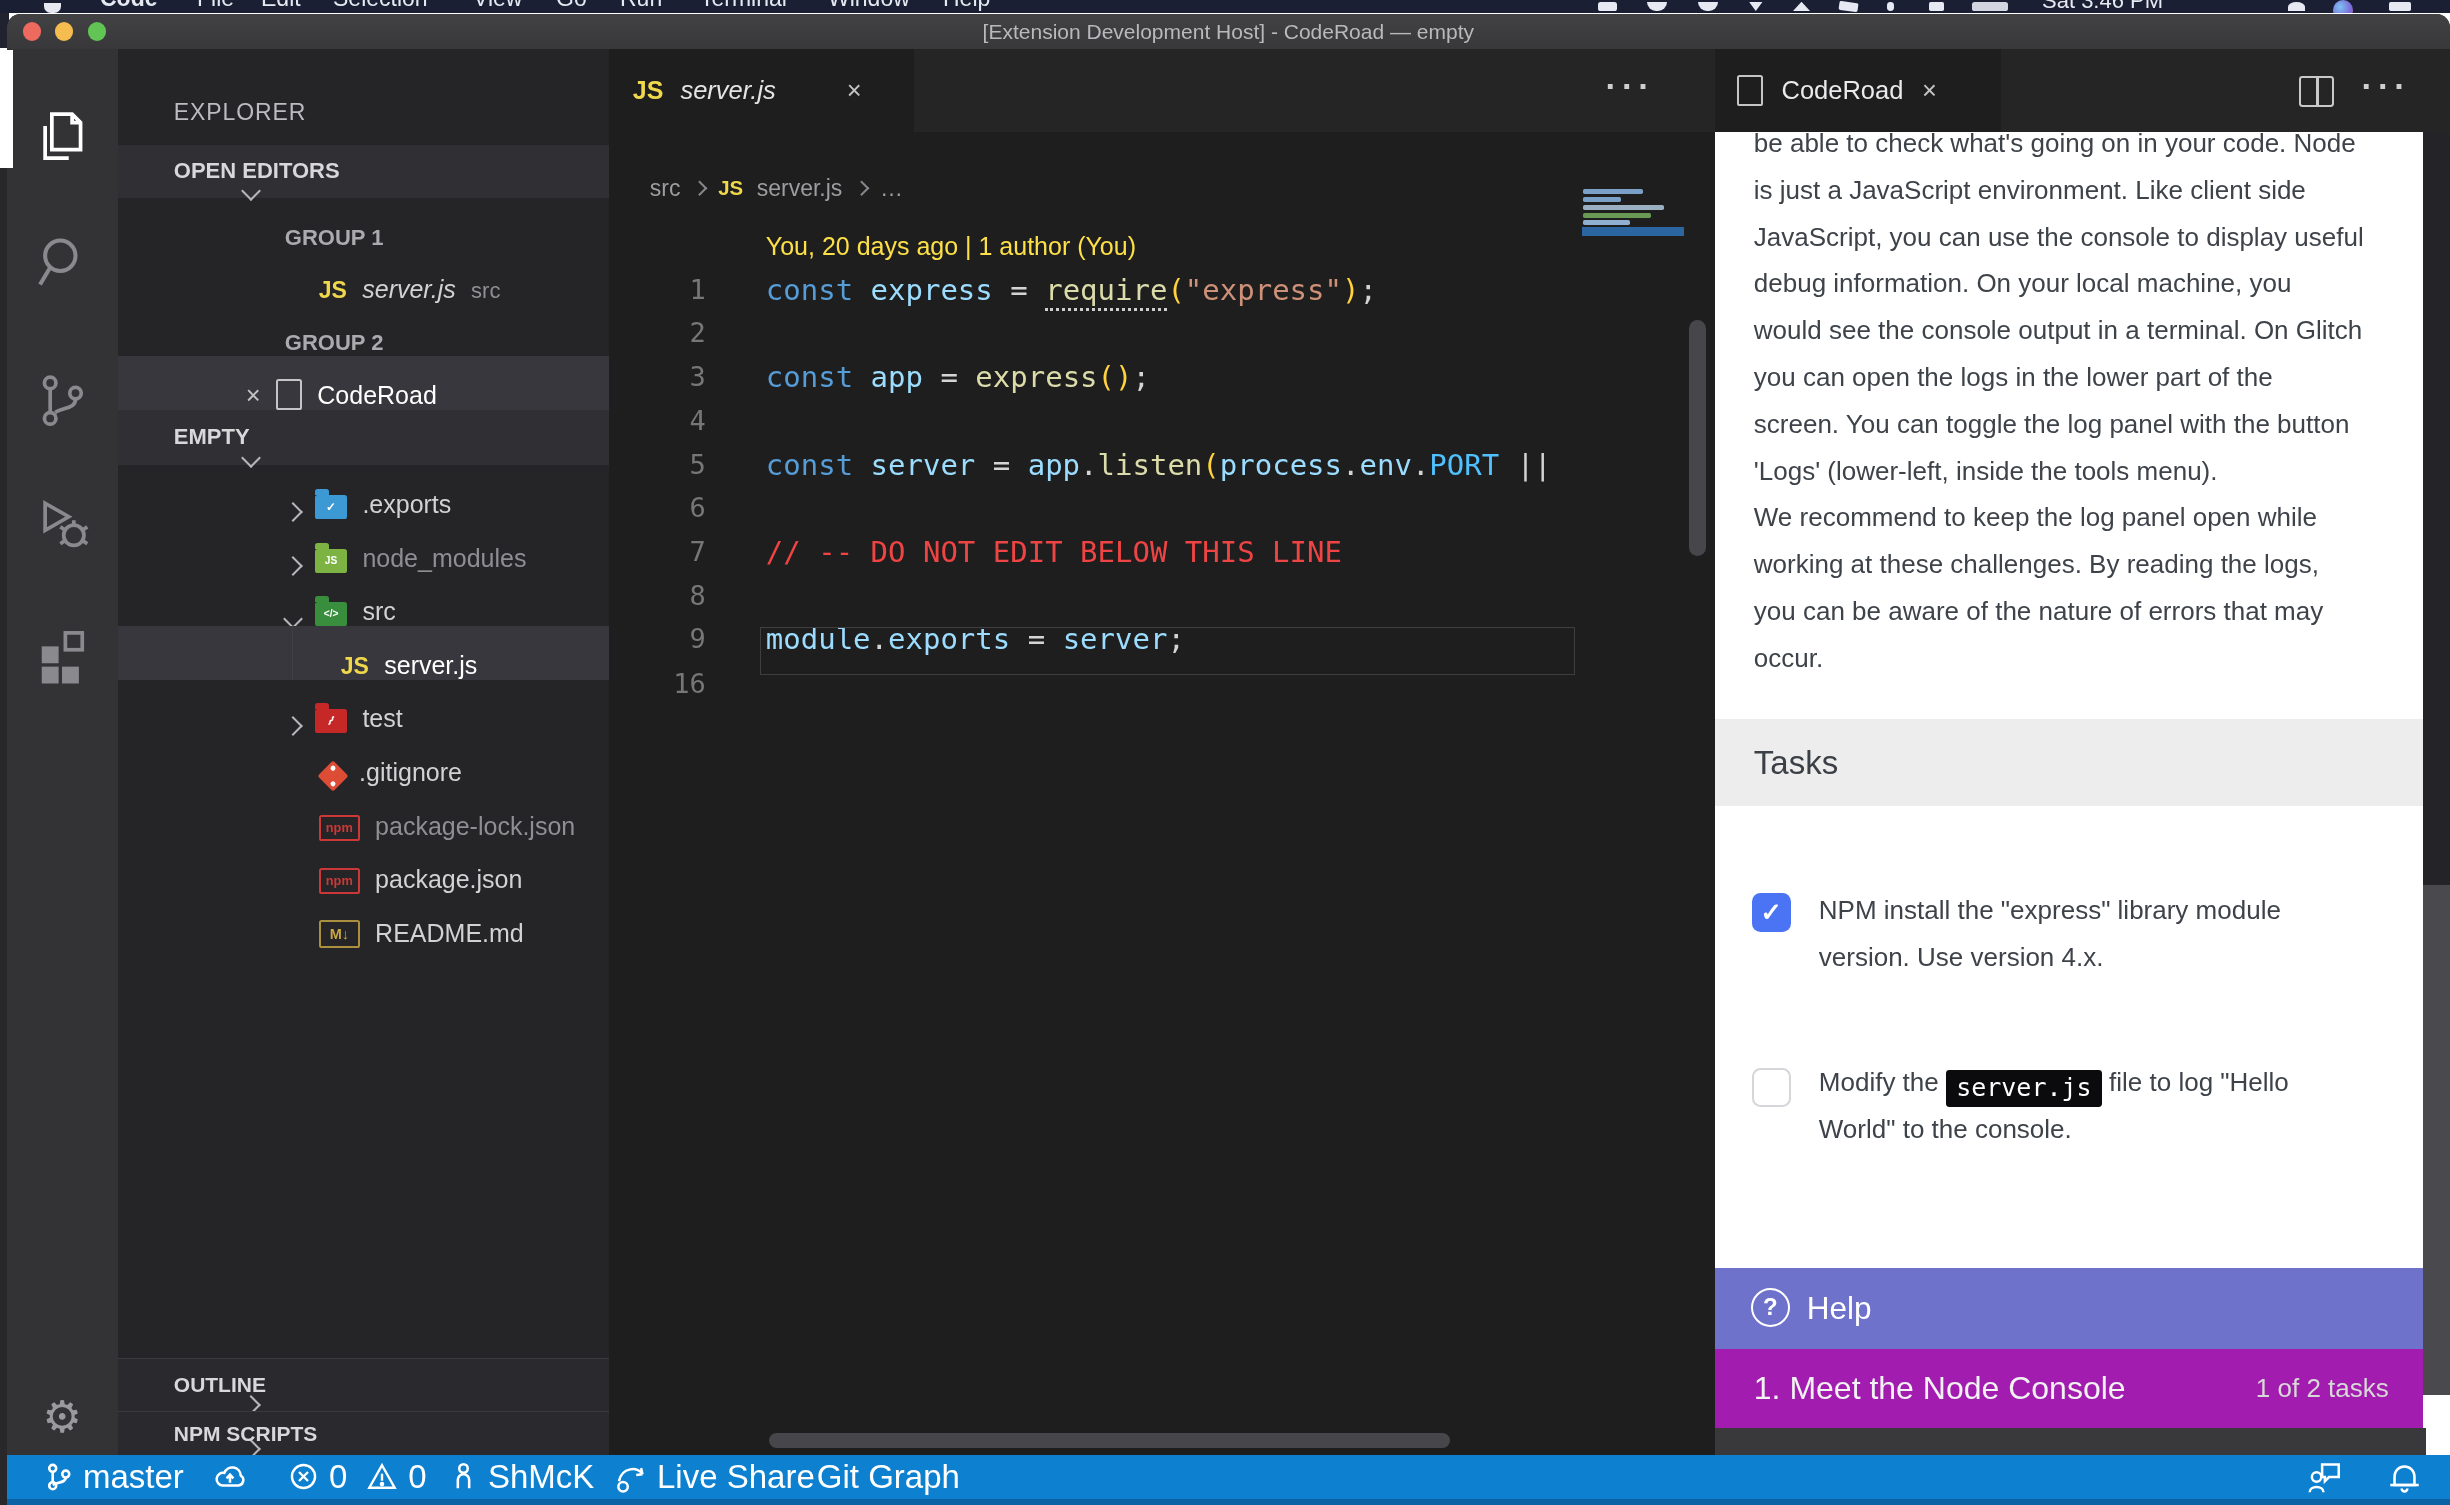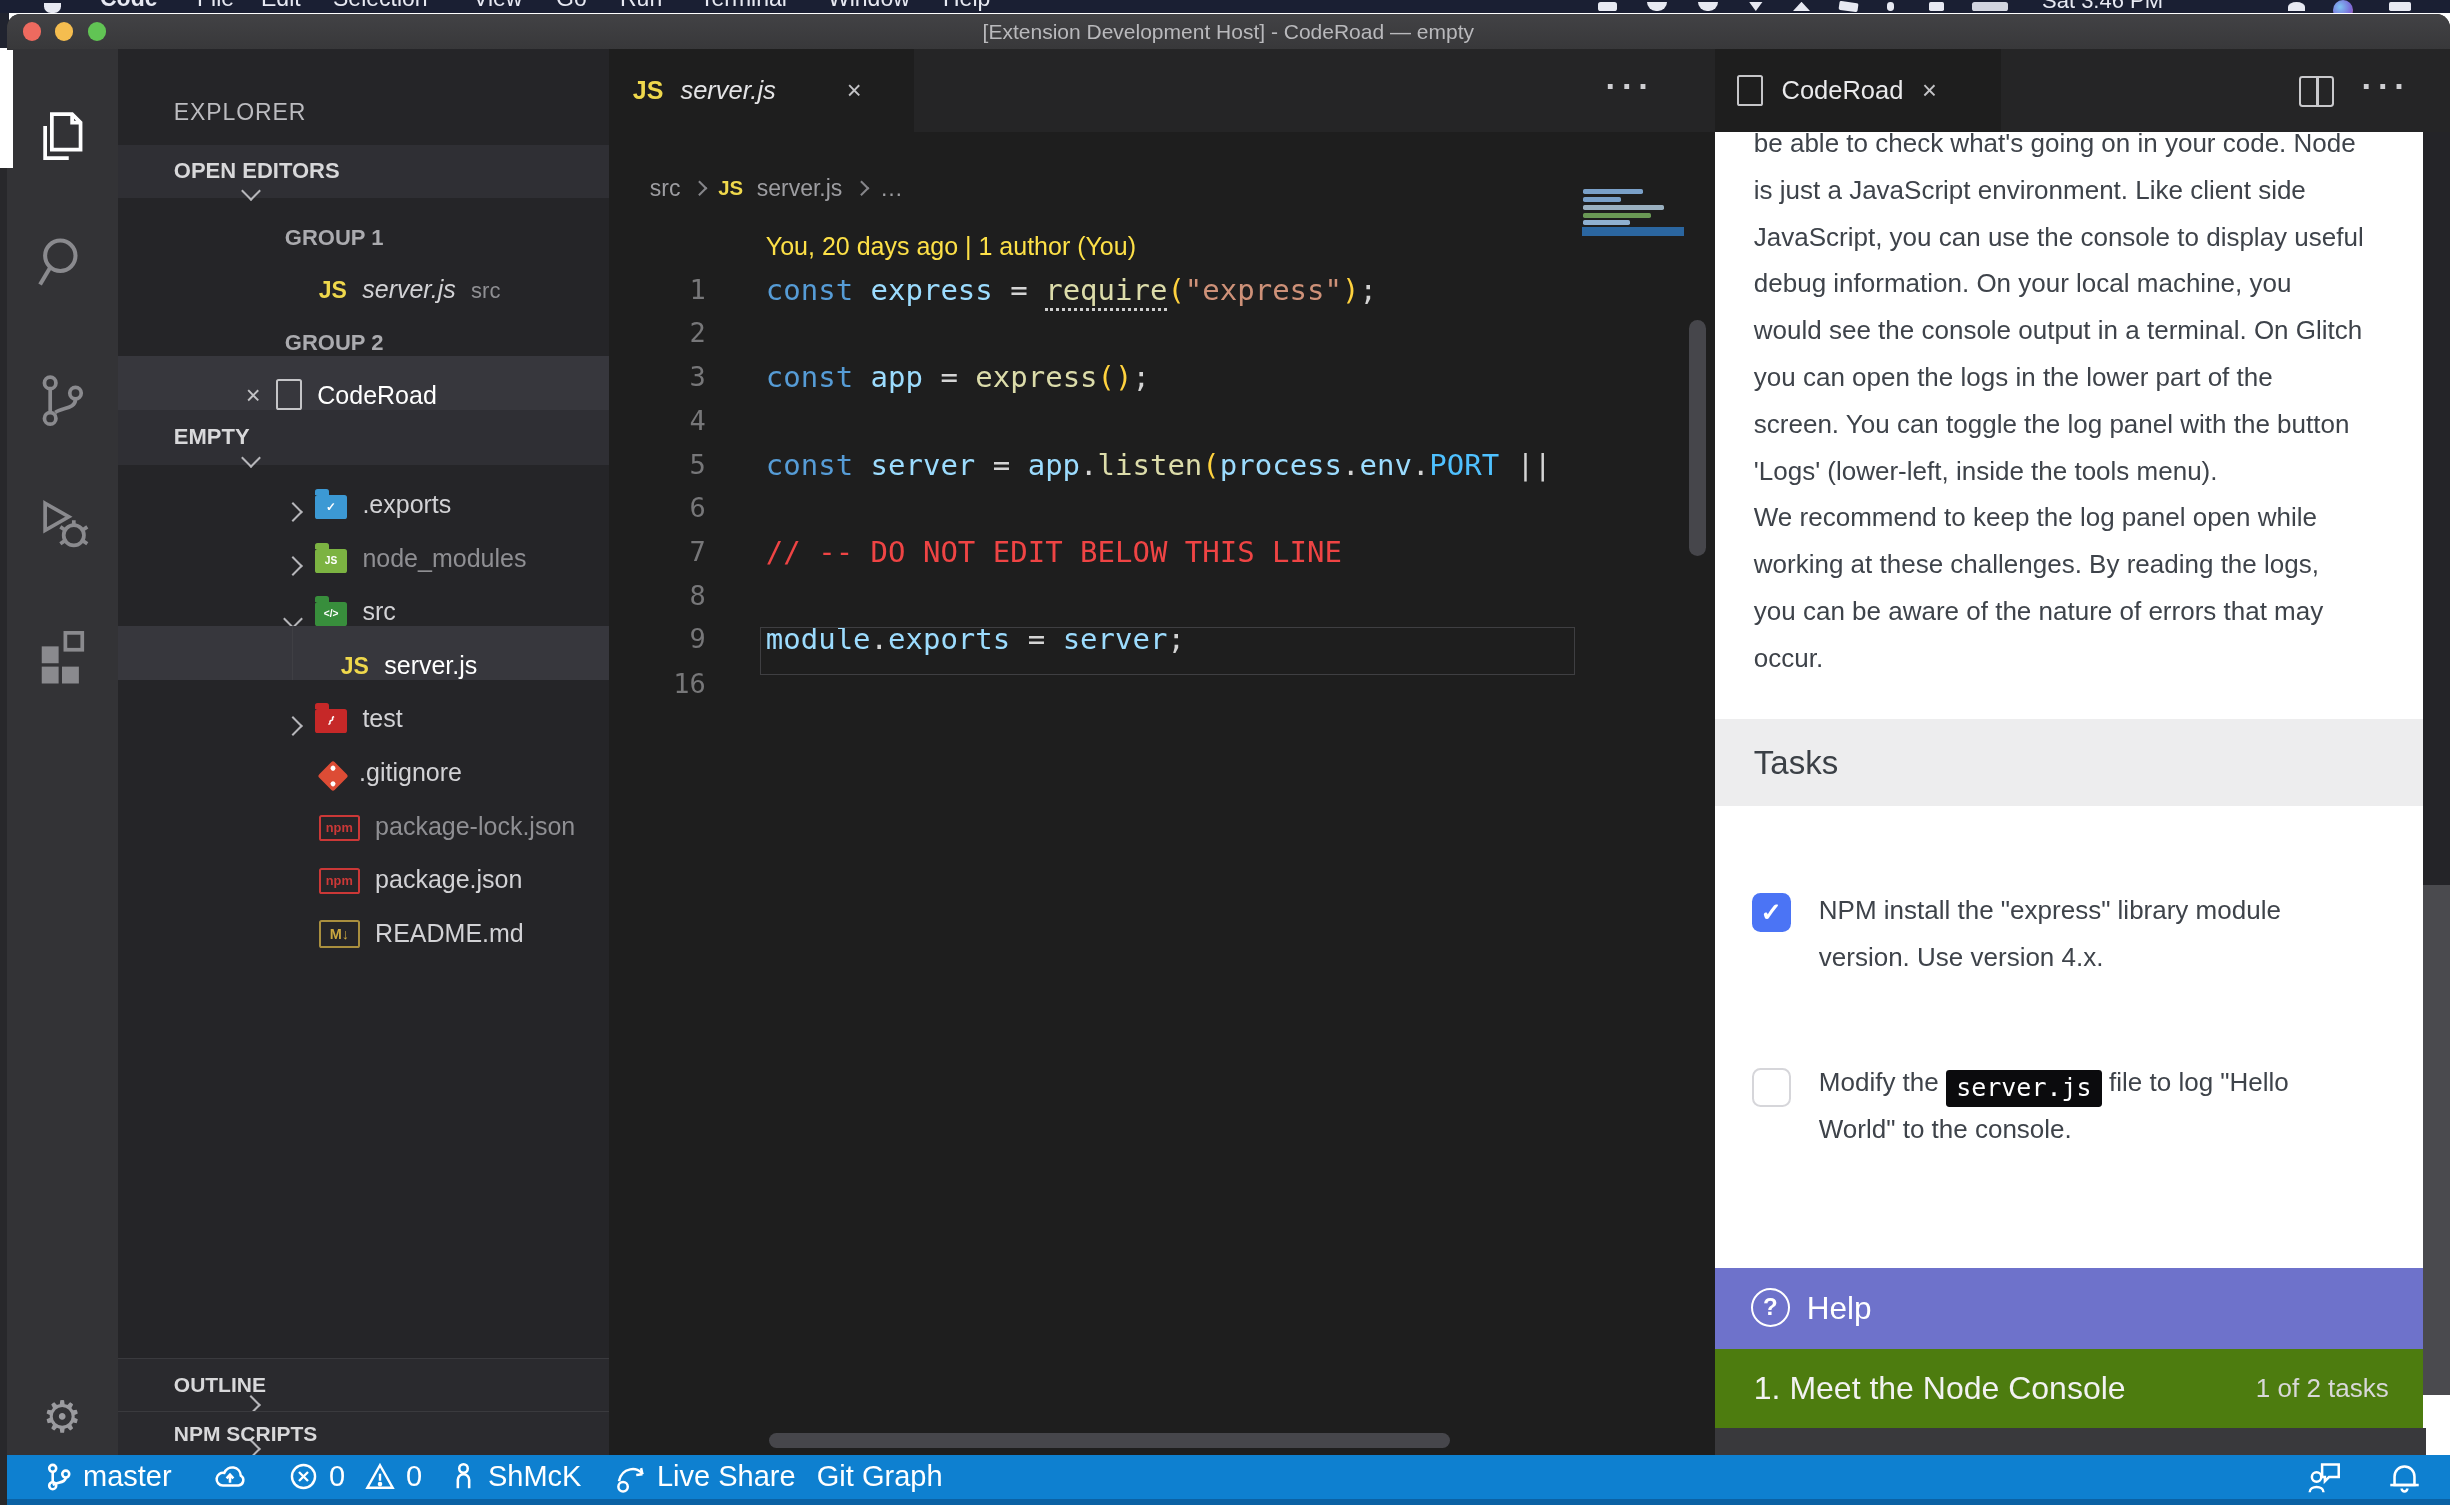--- a/index.html
+++ b/index.html
@@ -89,30 +89,30 @@
   .tasks-hdr{position:absolute;left:0;top:587px;width:708px;height:87px;background:#ededee;}
   .tasks-hdr div{position:absolute;left:39px;top:0;height:87px;line-height:87px;font-size:33px;color:#3b4046;}
   .cb{position:absolute;left:37px;width:39px;height:39px;border-radius:8.5px;box-sizing:border-box;}
   .cb-on{background:#4b74f5;display:flex;align-items:center;justify-content:center;color:#fff;font-size:25.5px;font-weight:bold;}
   .cb-off{background:#fff;border:2.6px solid #d6d6da;}
   .taskline{position:absolute;left:104px;width:587px;height:47px;line-height:47px;font-size:26px;white-space:nowrap;}
   .chip{display:inline-block;background:#0b0b0d;color:#ffffff;font-family:"DejaVu Sans Mono",monospace;font-size:25px;line-height:34px;padding:0.9px 10.2px 2.6px;border-radius:3.4px;vertical-align:-5.1px;}
   .helpbar{position:absolute;left:0;top:1136px;width:708px;height:81px;background:#6e72cb;color:#fff;}
   .help-q{position:absolute;left:36px;top:20.4px;width:39px;height:39px;border:2.6px solid #fff;border-radius:50%;box-sizing:border-box;text-align:center;line-height:34px;font-size:24px;font-weight:bold;}
   .help-label{position:absolute;left:92px;top:0;height:81px;line-height:81px;font-size:31.5px;}
-  .lessonbar{position:absolute;left:0;top:1217px;width:708px;height:79px;background:#4d7c0f;color:#f2f2f2;}
+  .lessonbar{position:absolute;left:0;top:1217px;width:708px;height:79px;background:#a21caf;color:#f2f2f2;}
   .lesson-title{position:absolute;left:39px;top:0;height:79px;line-height:79px;font-size:32px;}
   .lesson-progress{position:absolute;right:34px;top:0;height:79px;line-height:79px;font-size:26px;color:#d8d8d8;}
   .wv-scroll-thumb{position:absolute;left:708px;top:83px;width:27px;height:753px;background:#242428;}
   .wv-scroll-track{position:absolute;left:708px;top:836px;width:27px;height:510px;background:#4a4a4e;}
   .wv-bottom{position:absolute;left:0;top:1379px;width:711px;height:27px;background:#39393c;}
   .wv-bottom-corner{position:absolute;left:711px;top:1379px;width:24px;height:27px;background:#ffffff;}
 
   
-  .statusbar{left:0;top:1441px;width:2443px;height:48px;background:#0e80d0;color:#fff;font-size:29px;}
+  .statusbar{left:0;top:1441px;width:2443px;height:48px;background:#0e80d0;color:#fff;font-size:33px;}
   .sb-item{position:absolute;top:0;height:44px;display:flex;align-items:center;gap:10.2px;white-space:nowrap;}
   .statusedge{left:0;top:1485px;width:2443px;height:6.8px;background:#0b62a4;}
   svg{display:block;}
 </style>
 </head>
 <body>
 
 <div class="screen">
 
   <div class="abs behind-top"></div>

